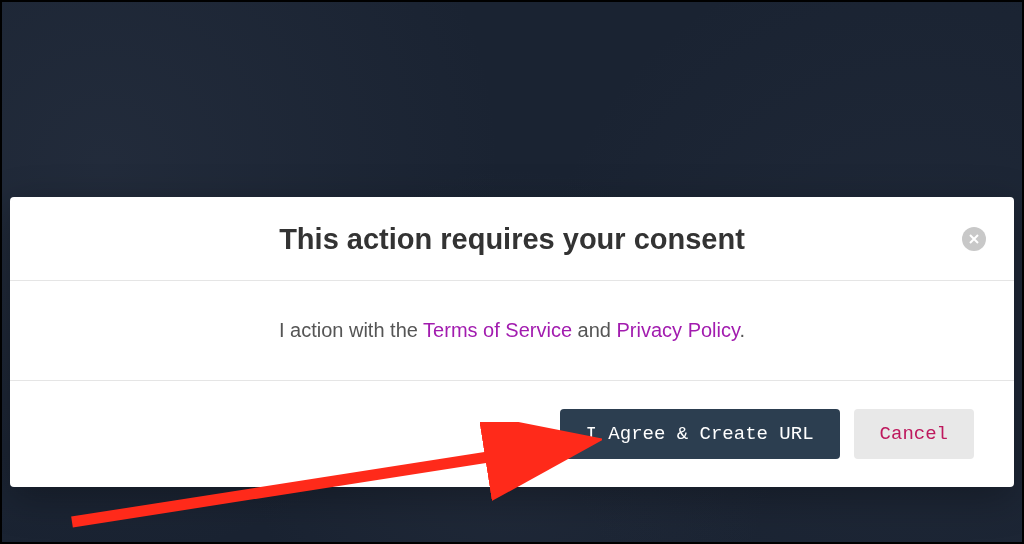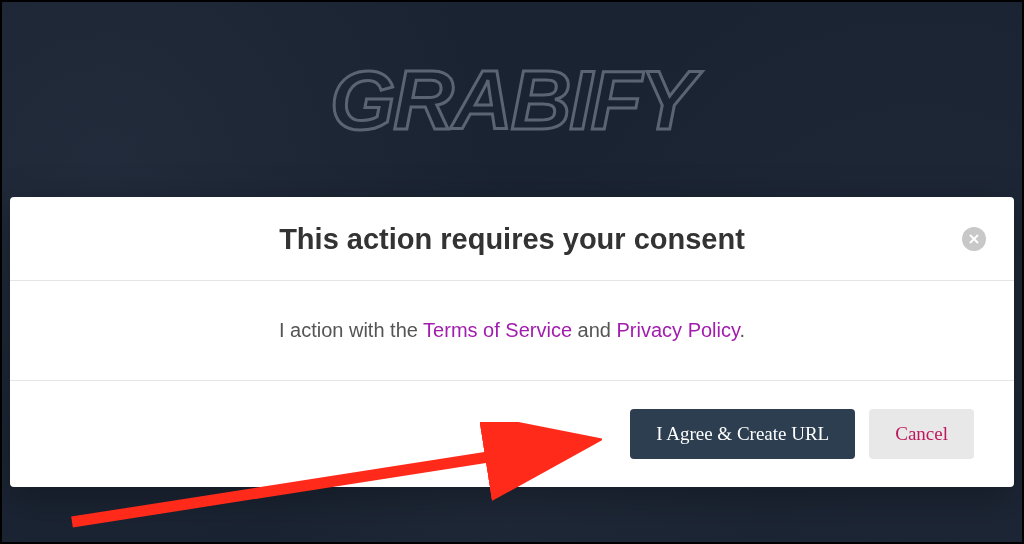--- a/index.html
+++ b/index.html
@@ -103,21 +103,21 @@
       display: flex;
       justify-content: flex-end;
       gap: 14px;
     }
     .btn {
       padding: 14px 26px;
       font-size: 19px;
       border: none;
       border-radius: 4px;
       cursor: pointer;
-      font-family: Liberation Serif, serif;
+      font-family: Liberation Mono, monospace;
     }
     .btn-primary {
       background: #2c3e50;
       color: #fff;
     }
     .btn-secondary {
       background: #e8e8e8;
       color: #be185d;
     }
     .arrow-annotation {
@@ -128,21 +128,20 @@
       height: 110px;
       pointer-events: none;
       z-index: 100;
     }
   </style>
 </head>
 <body>
 
 <div class="background">
   <div class="brand-container">
-    <div class="brand-title">GRABIFY</div>
   </div>
 </div>
 
 <div class="modal">
   <div class="modal-header">
     <div class="modal-title">This action requires your consent</div>
     <button class="close-btn">
       <svg viewBox="0 0 10 10">
         <path d="M1 1 L9 9 M9 1 L1 9" stroke="#fff" stroke-width="2" fill="none"></path>
       </svg>

